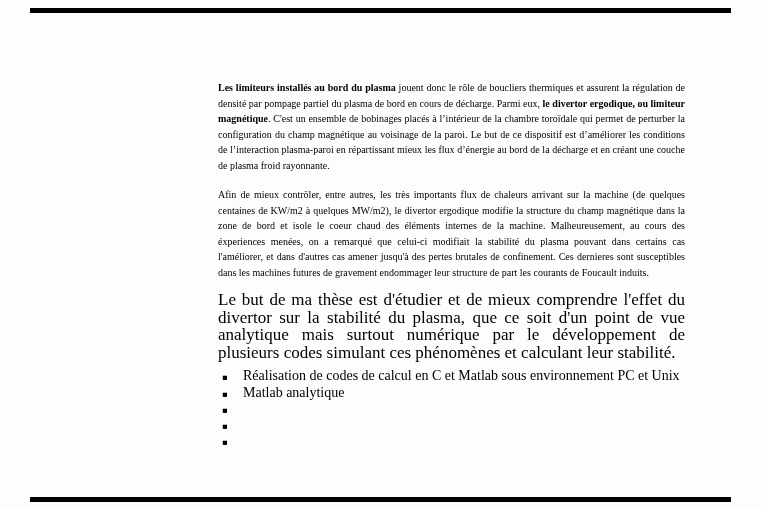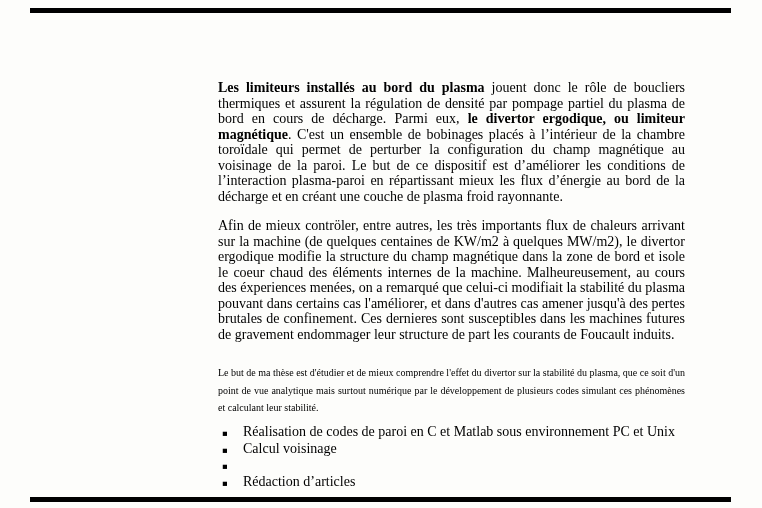--- a/index.html
+++ b/index.html
@@ -28,28 +28,28 @@
     position: absolute;
     left: 218px;
     top: 80px;
     width: 467px;
   }
   p {
     margin: 0;
     padding: 0;
   }
   .body-text {
-    font-size: 14px;
+    font-size: 10px;
     line-height: 15.5px;
     text-align: justify;
   }
   .para-1 { margin-bottom: 14px; }
-  .para-2 { margin-bottom: 22px; }
+  .para-2 { margin-bottom: 11px; }
   .body-text-large {
-    font-size: 10px;
+    font-size: 17px;
     line-height: 17.5px;
     text-align: justify;
     margin-bottom: 7px;
   }
   strong { font-weight: bold; }
   ul.skill-list {
     margin: 0;
     padding: 0;
     list-style: none;
     font-size: 14px;
@@ -80,31 +80,30 @@
 
   <p class="body-text para-1"><strong>Les limiteurs installés au bord du plasma</strong><span> jouent donc le rôle de boucliers thermiques et assurent la régulation de densité par pompage partiel du plasma de bord en cours de décharge. Parmi eux, </span><strong>le divertor ergodique, ou limiteur magnétique</strong><span>. C'est un ensemble de bobinages placés à l’intérieur de la chambre toroïdale qui permet de perturber la configuration du champ magnétique au voisinage de la paroi. Le but de ce dispositif est d’améliorer les conditions de l’interaction plasma-paroi en répartissant mieux les flux d’énergie au bord de la décharge et en créant une couche de plasma froid rayonnante.</span></p>
 
   <p class="body-text para-2"><span>Afin de mieux contröler, entre autres, les très importants flux de chaleurs arrivant sur la machine (de quelques centaines de KW/m2 à quelques MW/m2), le divertor ergodique modifie la structure du champ magnétique dans la zone de bord et isole le coeur chaud des éléments internes de la machine. Malheureusement, au cours des éxperiences menées, on a remarqué que celui-ci modifiait la stabilité du plasma pouvant dans certains cas l'améliorer, et dans d'autres cas amener jusqu'à des pertes brutales de confinement. Ces dernieres sont susceptibles dans les machines futures de gravement endommager leur structure de part les courants de Foucault induits.</span></p>
 
   <p class="body-text-large"><span>Le but de ma thèse est d'étudier et de mieux comprendre l'effet du divertor sur la stabilité du plasma, que ce soit d'un point de vue analytique mais surtout numérique par le développement de plusieurs codes simulant ces phénomènes et calculant leur stabilité.</span></p>
 
   <ul class="skill-list">
     <li>
         <span class="bullet">▪</span>
-        <span class="bullet-label">Réalisation de codes de paroi en C et Matlab sous environnement PC et Unix</span>
+        <span class="bullet-label">Réalisation de codes de calcul en C et Matlab sous environnement PC et Unix</span>
       </li>
     <li>
         <span class="bullet">▪</span>
-        <span class="bullet-label">Calcul voisinage</span>
+        <span class="bullet-label">Matlab analytique</span>
       </li>
     <li>
         <span class="bullet">▪</span>
       </li>
     <li>
         <span class="bullet">▪</span>
-        <span class="bullet-label">Rédaction d’articles</span>
       </li>
     <li>
         <span class="bullet">▪</span>
       </li>
   </ul>
 
 </div>
 
 </body></html>

